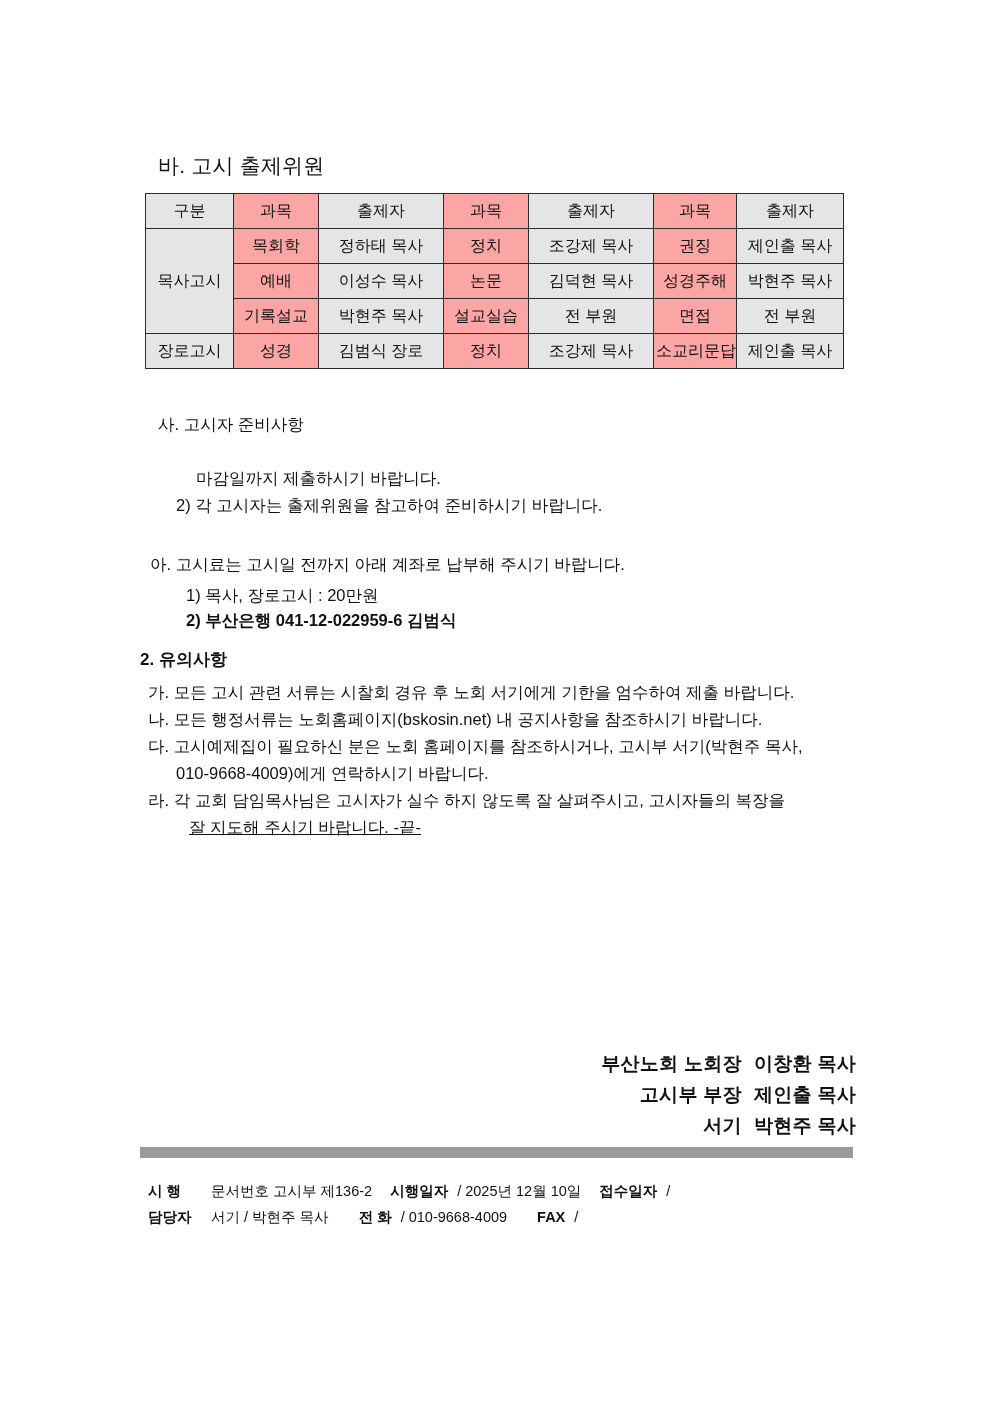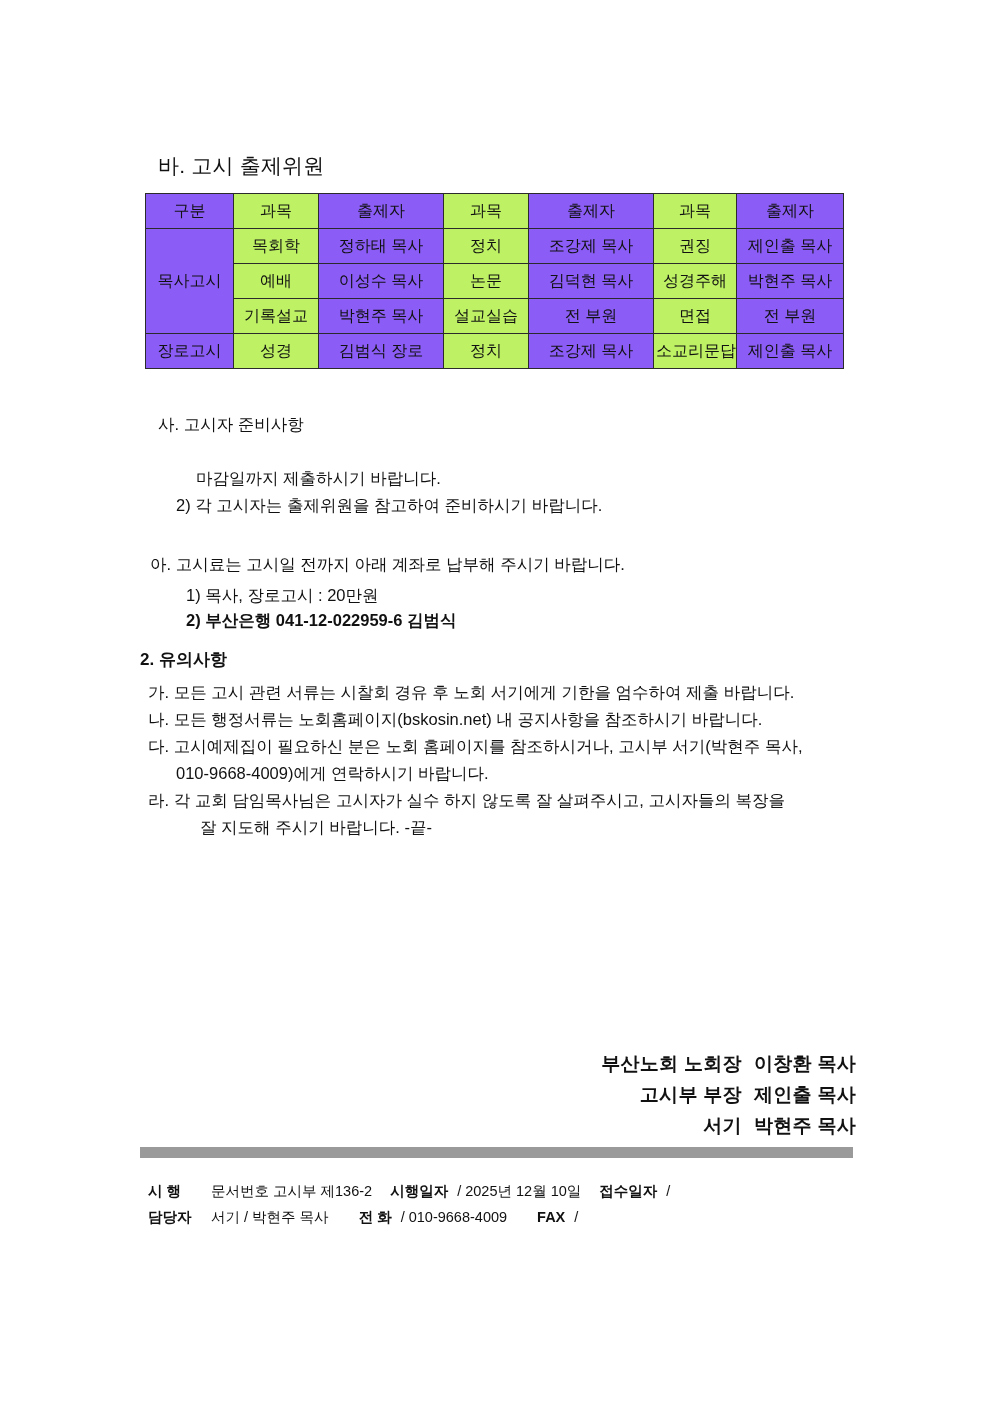--- a/index.html
+++ b/index.html
@@ -45,25 +45,25 @@
     table-layout: fixed;
   }
   table.committee td {
     border: 1px solid #2b2b2b;
     height: 34px;
     text-align: center;
     vertical-align: middle;
     font-size: 16px;
     line-height: 1.1;
     padding: 0 2px;
-    background: #8b5cf6;
+    background: #e5e5e5;
     white-space: nowrap;
   }
   table.committee td.shaded {
-    background: #bef264;
+    background: #fca5a5;
     text-align: center;
   }
   col.c1 { width: 88px; }
   col.c2 { width: 85px; }
   col.c3 { width: 125px; }
   col.c4 { width: 85px; }
   col.c5 { width: 125px; }
   col.c6 { width: 83px; }
   col.c7 { width: 107px; }
 
@@ -84,21 +84,21 @@
   .blk-ah-1    { left: 186px; top: 587px; }
   .blk-ah-2    { left: 186px; top: 612px; font-weight: bold; }
 
   .blk-h2      { left: 140px; top: 651px; font-weight: bold; font-size: 17px; }
 
   .blk-ga      { left: 148px; top: 684px; }
   .blk-na      { left: 148px; top: 711px; }
   .blk-da      { left: 148px; top: 738px; }
   .blk-da-b    { left: 176px; top: 765px; }
   .blk-ra      { left: 148px; top: 792px; }
-  .blk-ra-b    { left: 200px; top: 819px; }
+  .blk-ra-b    { left: 189px; top: 819px; text-decoration: underline; }
 
   
   .sign {
     position: absolute;
     right: 136px;
     top: 1048px;
     text-align: right;
     font-weight: bold;
     font-size: 19px;
     line-height: 31px;

